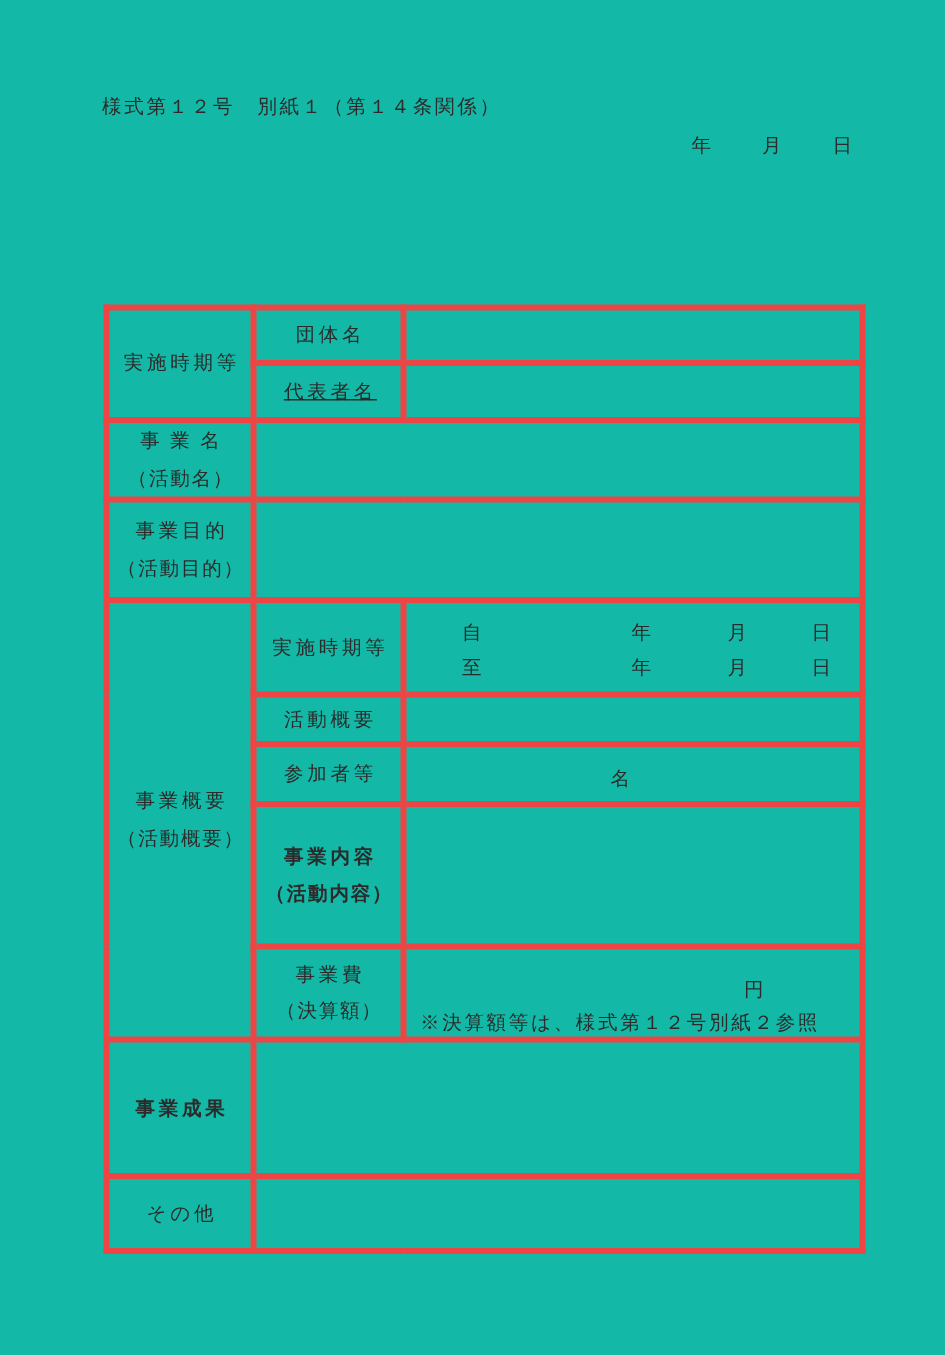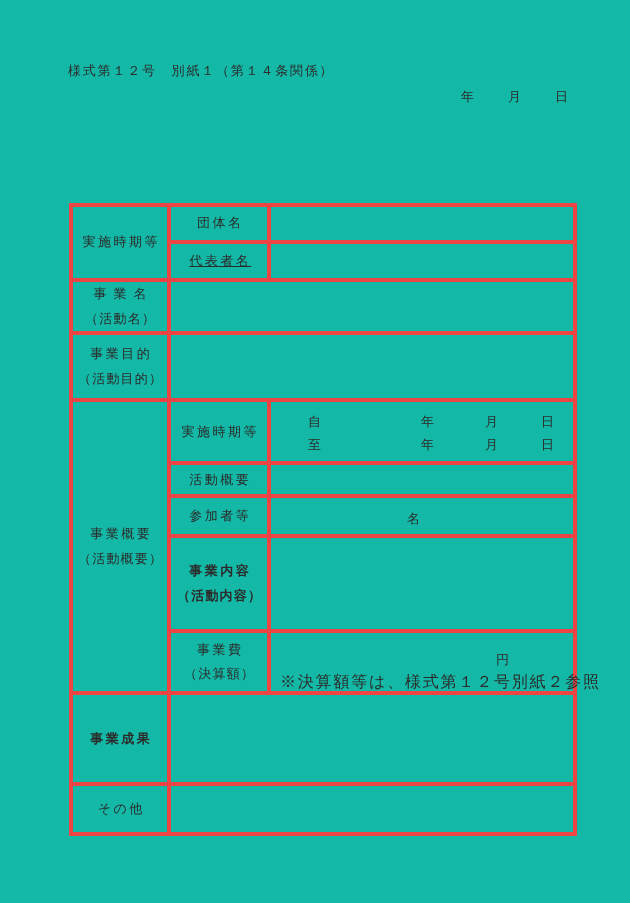--- a/index.html
+++ b/index.html
@@ -50,21 +50,21 @@
   .period-fm     { left:214px; top:13px; }
   .period-fd     { left:270px; top:13px; }
   .period-to     { left:37px;  top:36px; }
   .period-ty     { left:150px; top:36px; }
   .period-tm     { left:214px; top:36px; }
   .period-td     { left:270px; top:36px; }
   
   .participants-unit { left:136px; top:14px; }
   
   .cost-unit { left:225px; top:20px; }
-  .cost-note { left:9px; top:42px; font-size:16px; letter-spacing:1.8px; }
+  .cost-note { left:9px; top:42px; font-size:13px; letter-spacing:1.8px; }
   
   tr.r1  { height:37px; }
   tr.r2  { height:38px;text-decoration:underline; }
   tr.r3  { height:44px; }
   tr.r4  { height:67px; }
   tr.r5  { height:63px; }
   tr.r6  { height:33px; }
   tr.r7  { height:40px; }
   tr.r8  { height:95px;font-weight:bold; }
   tr.r9  { height:62px; }

